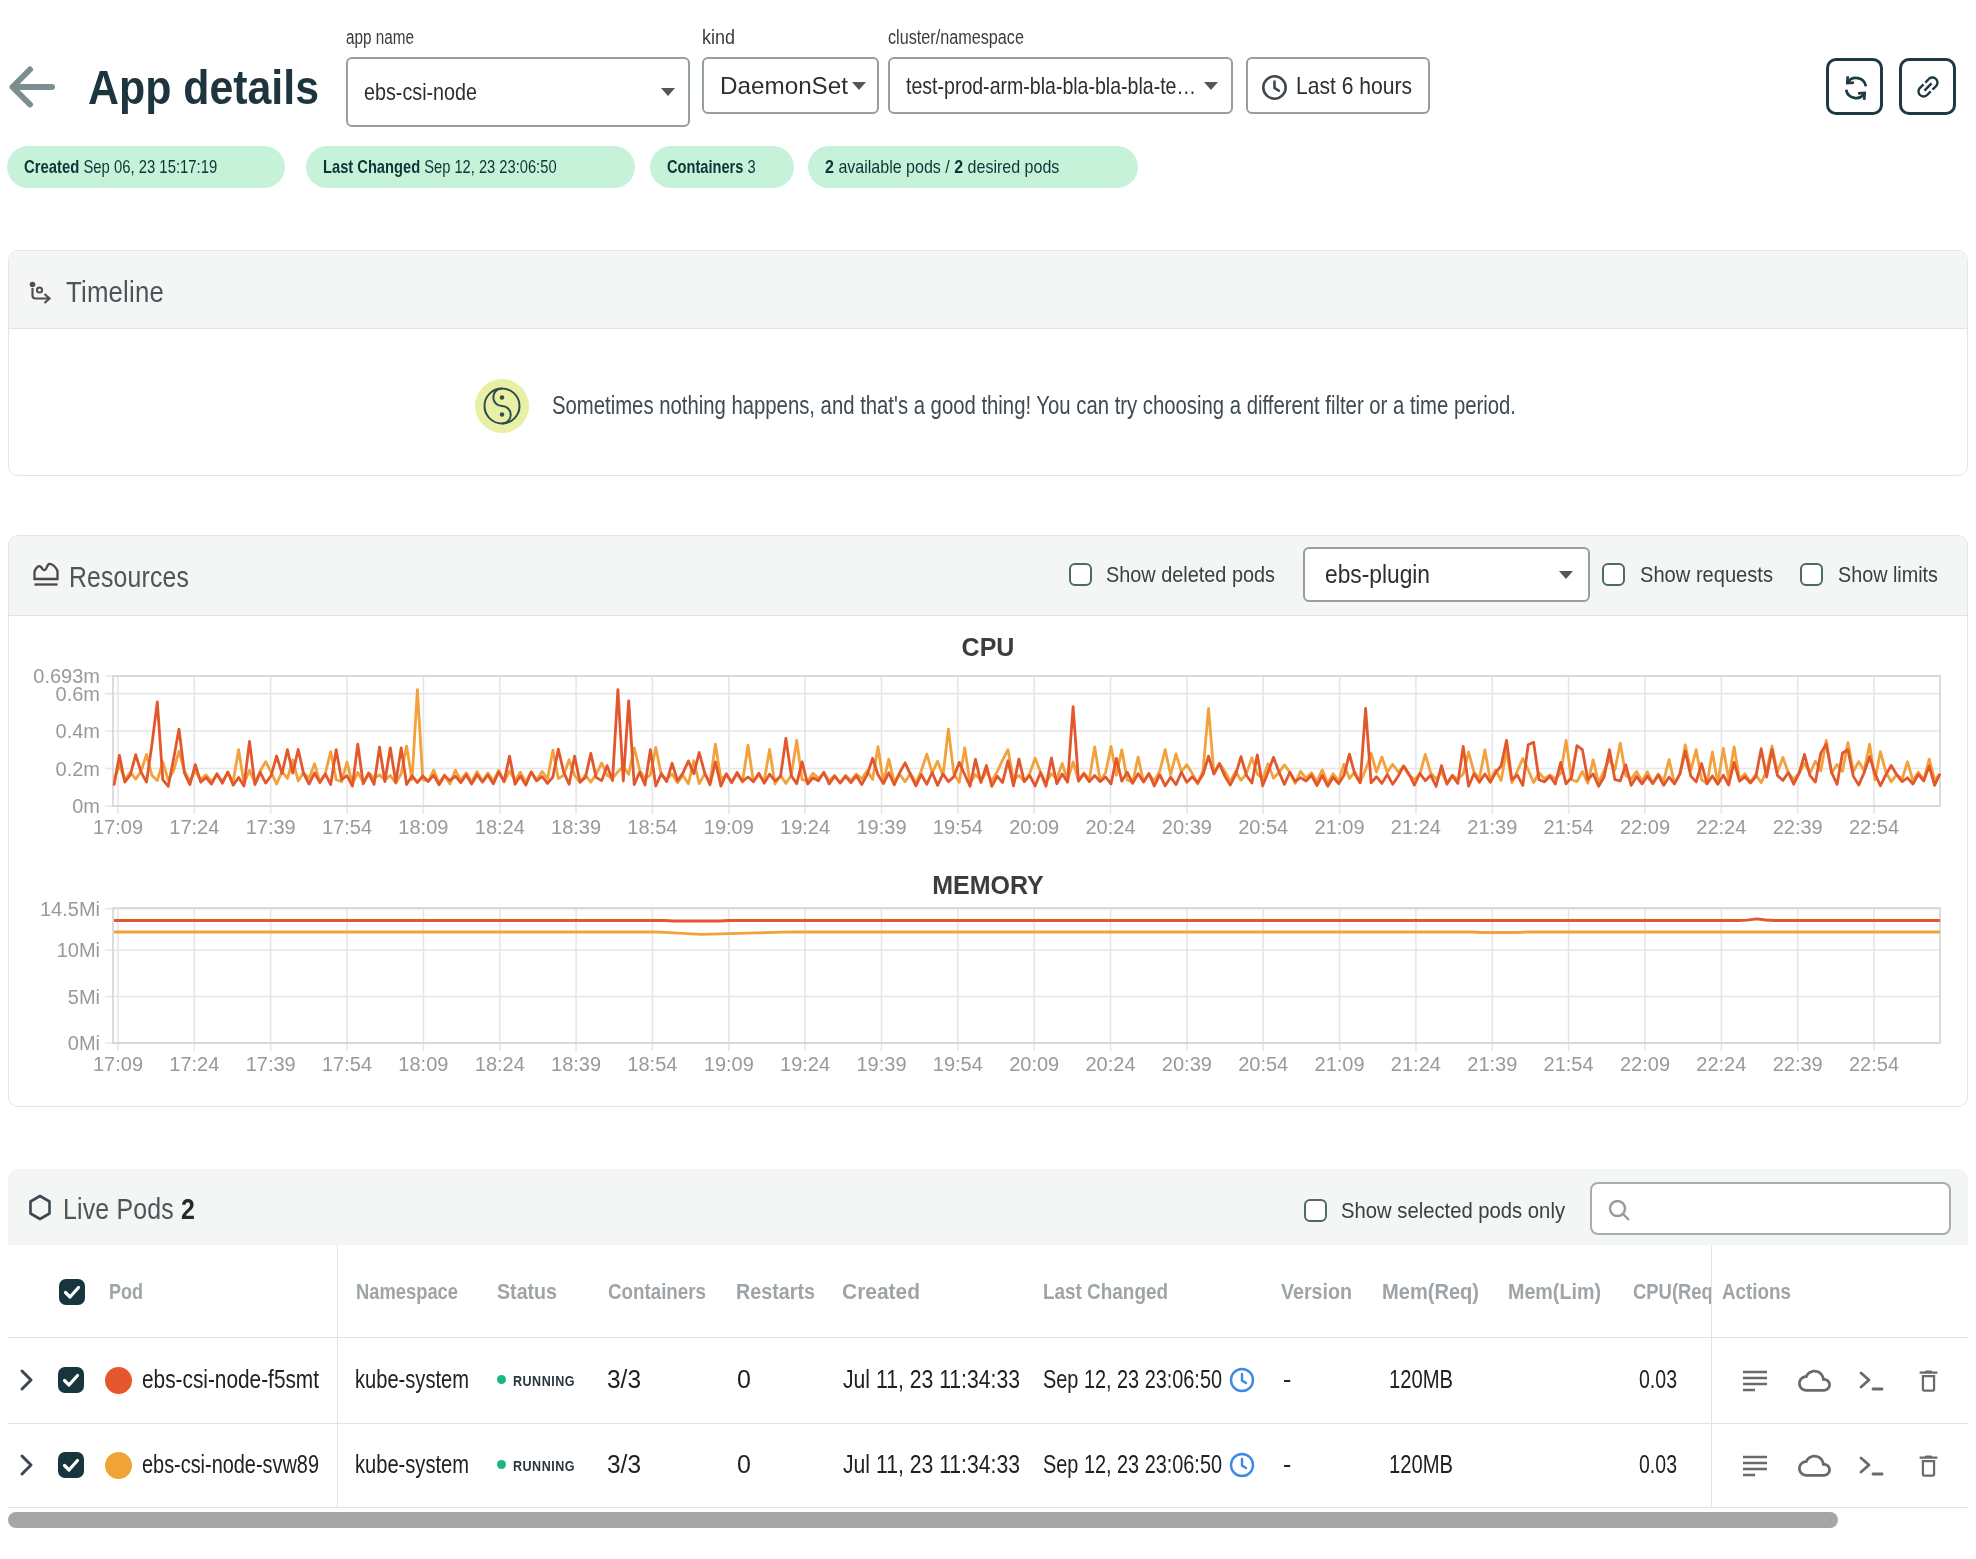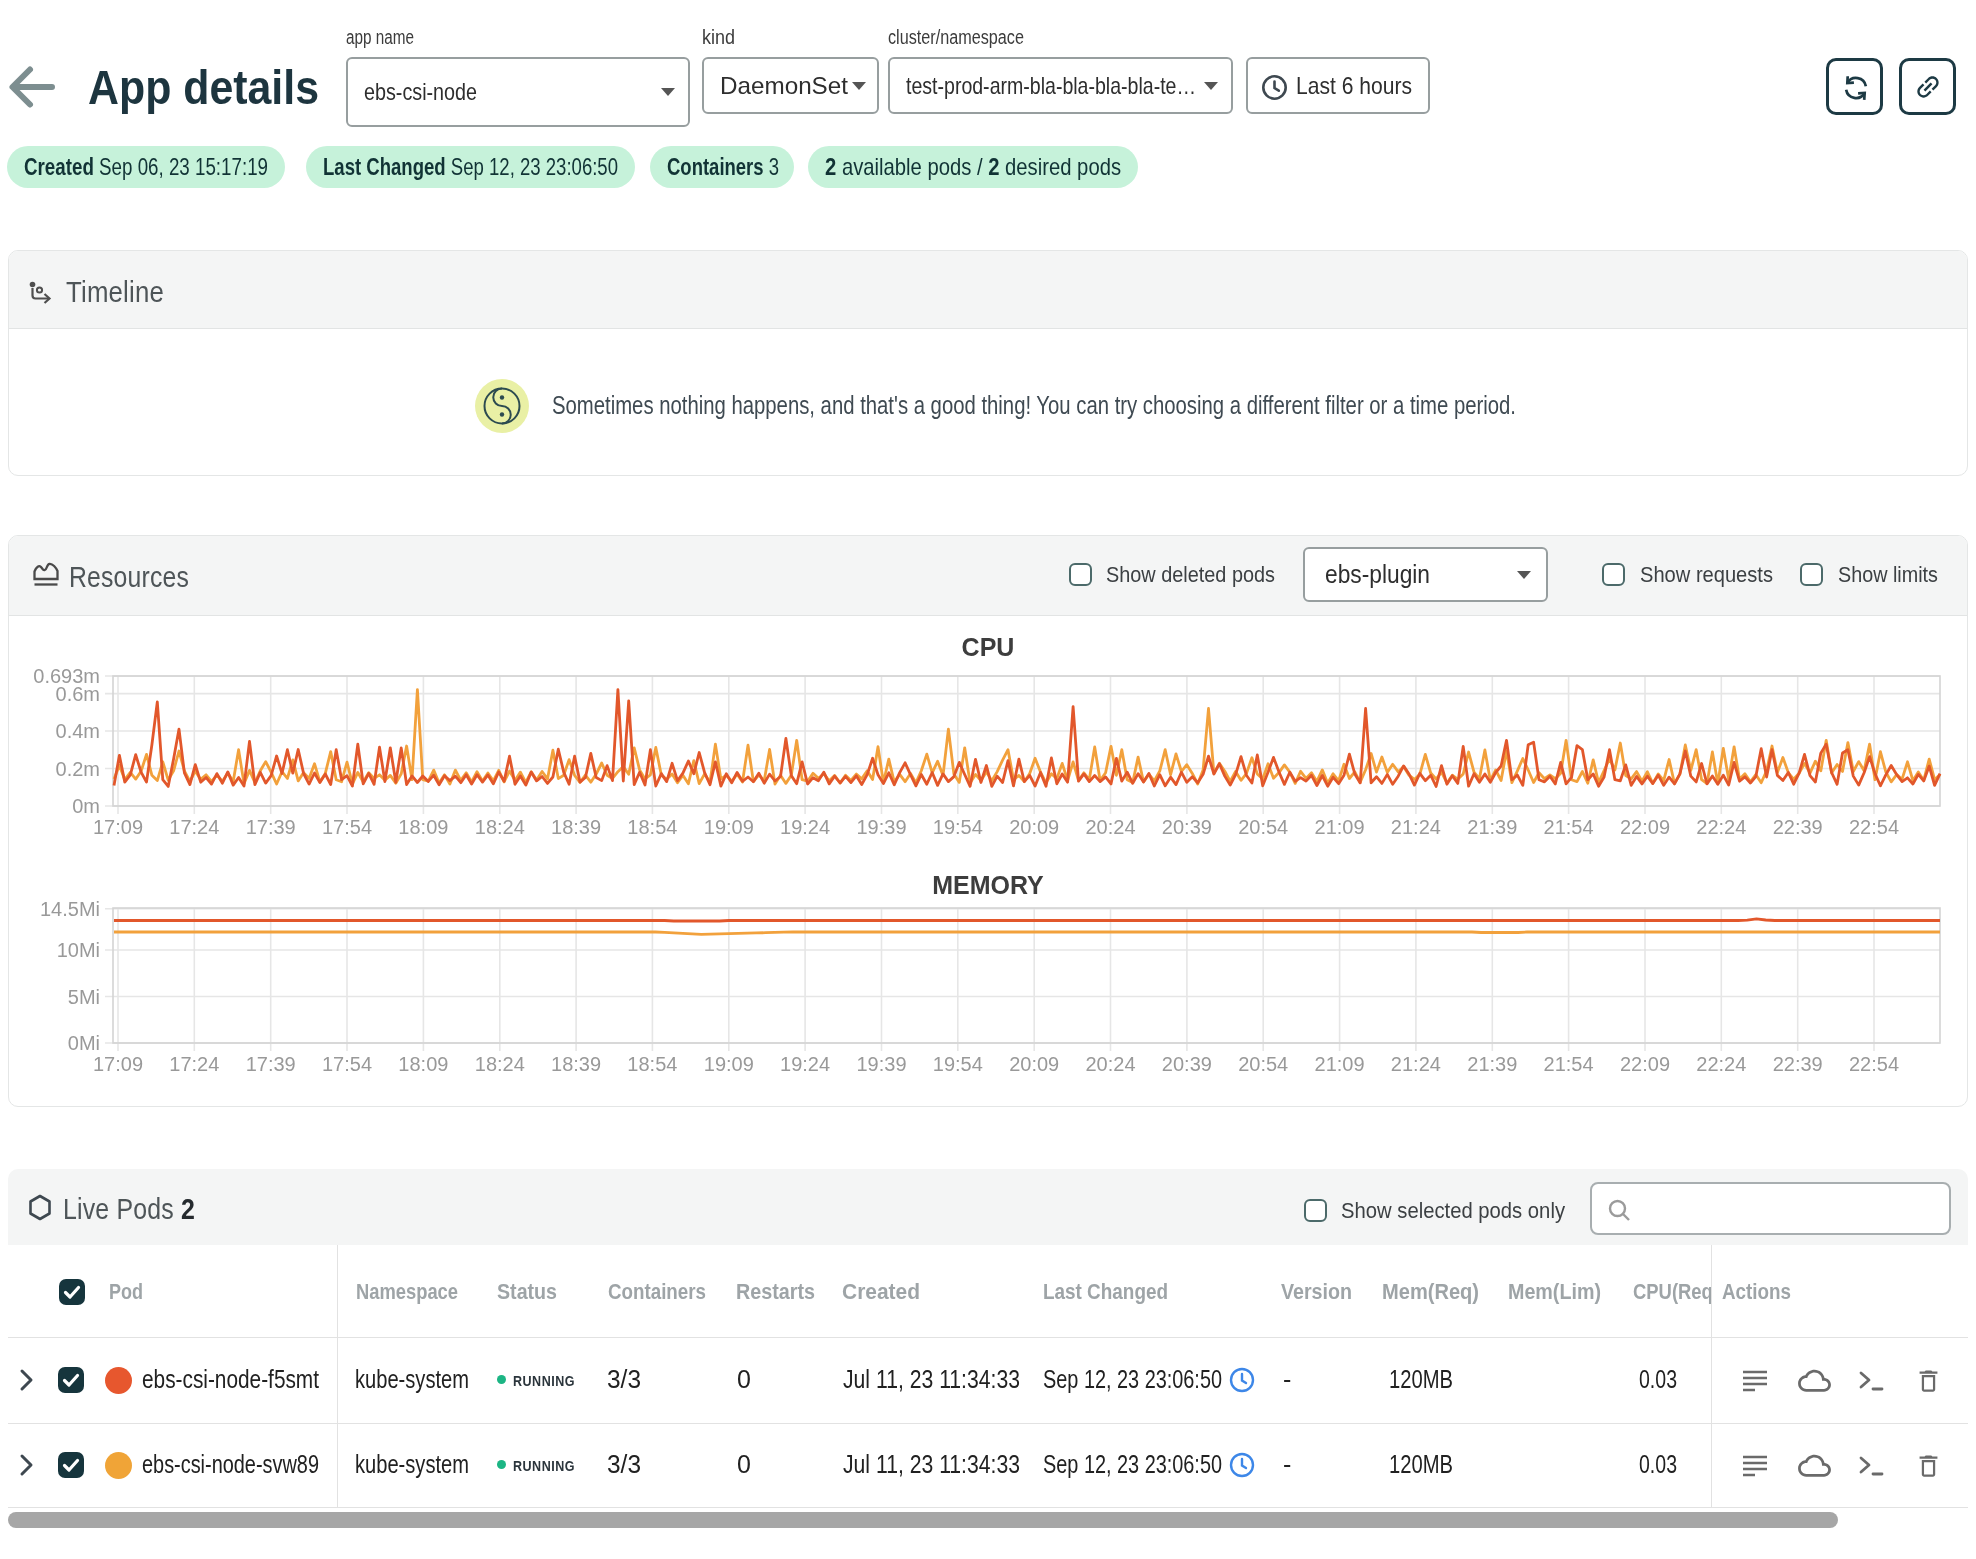--- a/index.html
+++ b/index.html
@@ -9,21 +9,21 @@
 .fit { display:inline-block; transform-origin:0 50%; white-space:nowrap; }
 .card { position:absolute; left:8px; width:1960px; border:1px solid #e4e6e6; border-radius:10px; background:#fff; overflow:hidden; }
 .sechead { position:absolute; left:0; top:0; width:100%; background:#f4f5f5; border-bottom:1px solid #e2e4e4; }
 .sectitle { font-size:29px; color:#4e5558; letter-spacing:0.2px; }
 .selbox { position:absolute; border:2px solid #979e9f; border-radius:6px; background:#fff; }
 .selbox .txt { position:absolute; left:16px; top:0; height:100%; display:flex; align-items:center; font-size:24px; color:#2e2e2e; white-space:nowrap; }
 .caret { position:absolute; right:13px; top:50%; margin-top:-4px; width:0; height:0;
   border-left:7px solid transparent; border-right:7px solid transparent; border-top:8.5px solid #555555; }
 .lbl { position:absolute; font-size:20px; color:#3c3c3c; }
 .chip { position:absolute; top:146px; height:42px; border-radius:21px; background:#c6f2da;
-  color:#113335; font-size:24px; line-height:42px; padding:0 17px; white-space:nowrap; }
+  color:#113335; font-size:19px; line-height:42px; padding:0 17px; white-space:nowrap; }
 .chip b { font-weight:bold; }
 .cb { position:absolute; width:23px; height:23px; border:2.5px solid #4c6a6a; border-radius:6px; background:#fff; }
 .cblbl { position:absolute; font-size:22px; color:#3c4043; white-space:nowrap; }
 .hdrcell { position:absolute; font-size:22px; font-weight:bold; color:#9ea4a7; white-space:nowrap; }
 .cell { position:absolute; font-size:25px; color:#212121; white-space:nowrap; }
 .rowline { position:absolute; left:8px; width:1960px; height:1px; background:#e2e2e2; }
 .colline { position:absolute; width:1px; background:#e2e2e2; }
 .ckd { position:absolute; width:26px; height:26px; background:#16353d; border-radius:7px; }
 .circ { position:absolute; width:27px; height:27px; border-radius:50%; }
 </style>
@@ -159,21 +159,21 @@
 </div>
 <svg class="abs" style="left:31px;top:559px" width="30" height="30" viewBox="0 0 30 30">
  <g fill="none" stroke="#4a4a4a" stroke-width="2.3">
   <path d="M3.5 20 V 12.5 C 5.5 7.5 8 6.2 9.8 7.8 C 12 9.8 11.6 11.8 13.8 11 C 16.4 10 15.6 5.2 18.6 4.8 C 21.6 4.5 25 8.5 26.5 12 V 20 Z"></path>
   <path d="M3.5 25.5 H 26.5"></path>
  </g>
 </svg>
 <div class="sectitle abs fit" id="rs" style="left:69px;top:561px">Resources</div>
 <span class="cb" style="left:1069px;top:563px"></span>
 <div class="cblbl fit" id="cbl1" style="left:1106px;top:562px">Show deleted pods</div>
-<div class="selbox" style="left:1303px;top:547px;width:245px;height:55px">
+<div class="selbox" style="left:1303px;top:547px;width:287px;height:55px">
     <span class="txt fit" id="ep" style="left:20px;font-size:25px">ebs-plugin</span>
     <span class="caret" style="right:15px"></span>
   </div>
 <span class="cb" style="left:1602px;top:563px"></span>
 <div class="cblbl fit" id="cbl2" style="left:1640px;top:562px">Show requests</div>
 <span class="cb" style="left:1800px;top:563px"></span>
 <div class="cblbl fit" id="cbl3" style="left:1838px;top:562px">Show limits</div>
 <svg style="position:absolute;left:0;top:620px" width="1976" height="230" viewBox="0 620 1976 230">
 <text x="988" y="656" text-anchor="middle" font-size="25" font-weight="bold" fill="#3d3d3d">CPU</text>
 <line x1="105.0" y1="806.0" x2="1940.0" y2="806.0" stroke="#e6e6e6" stroke-width="1.6"></line>

